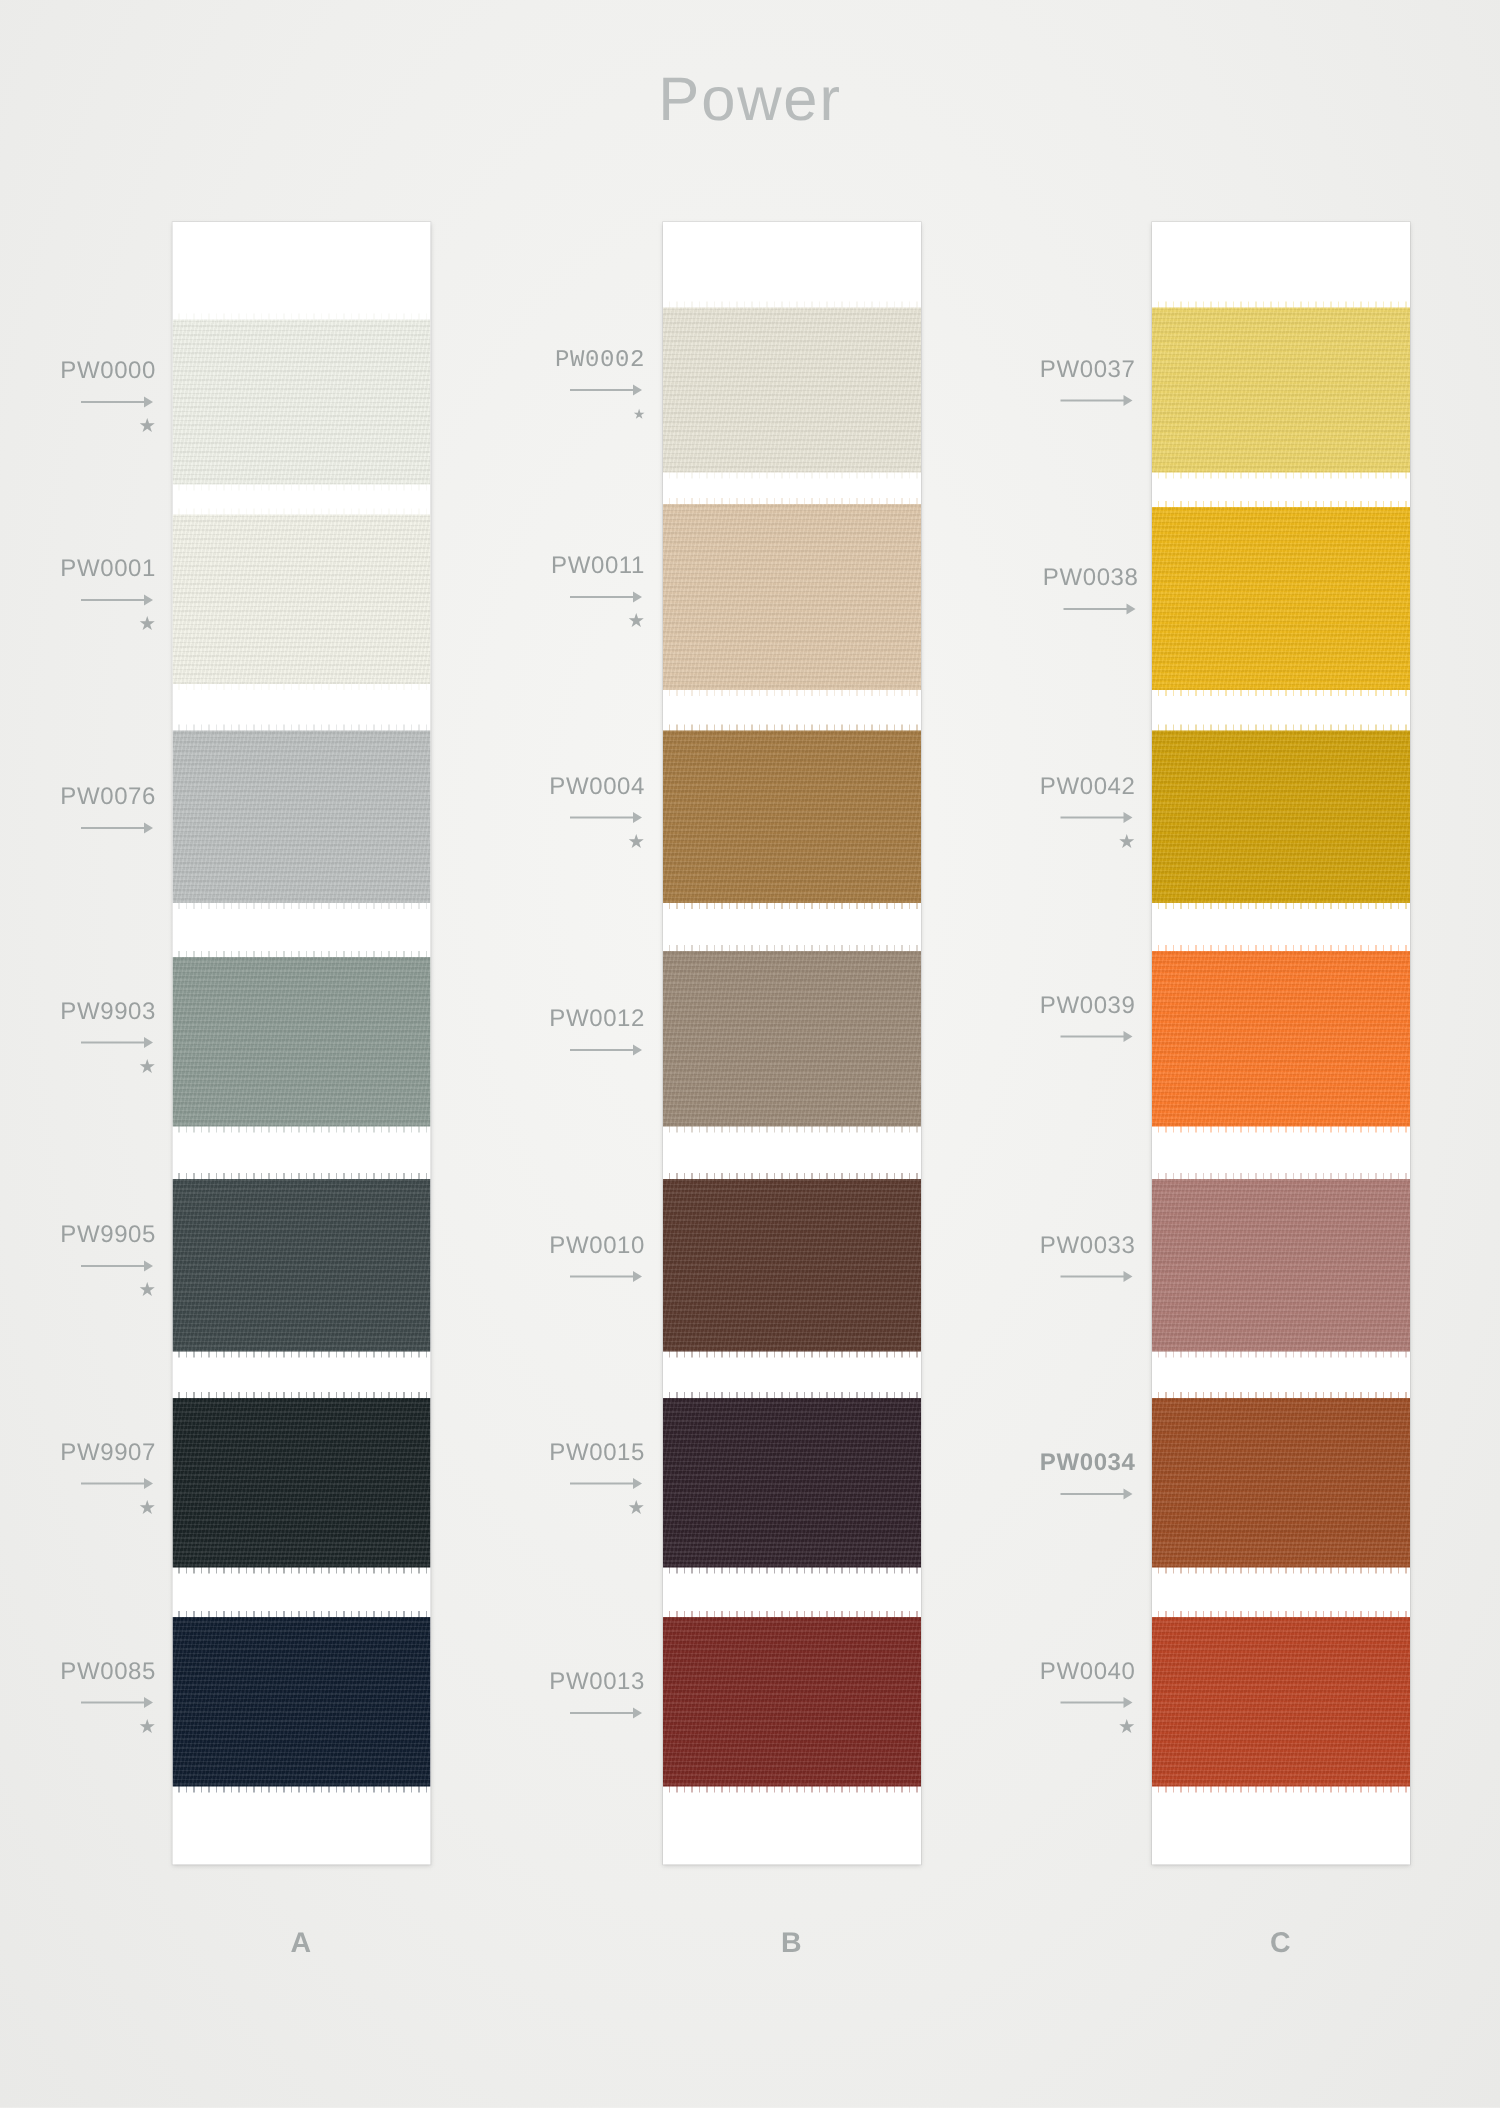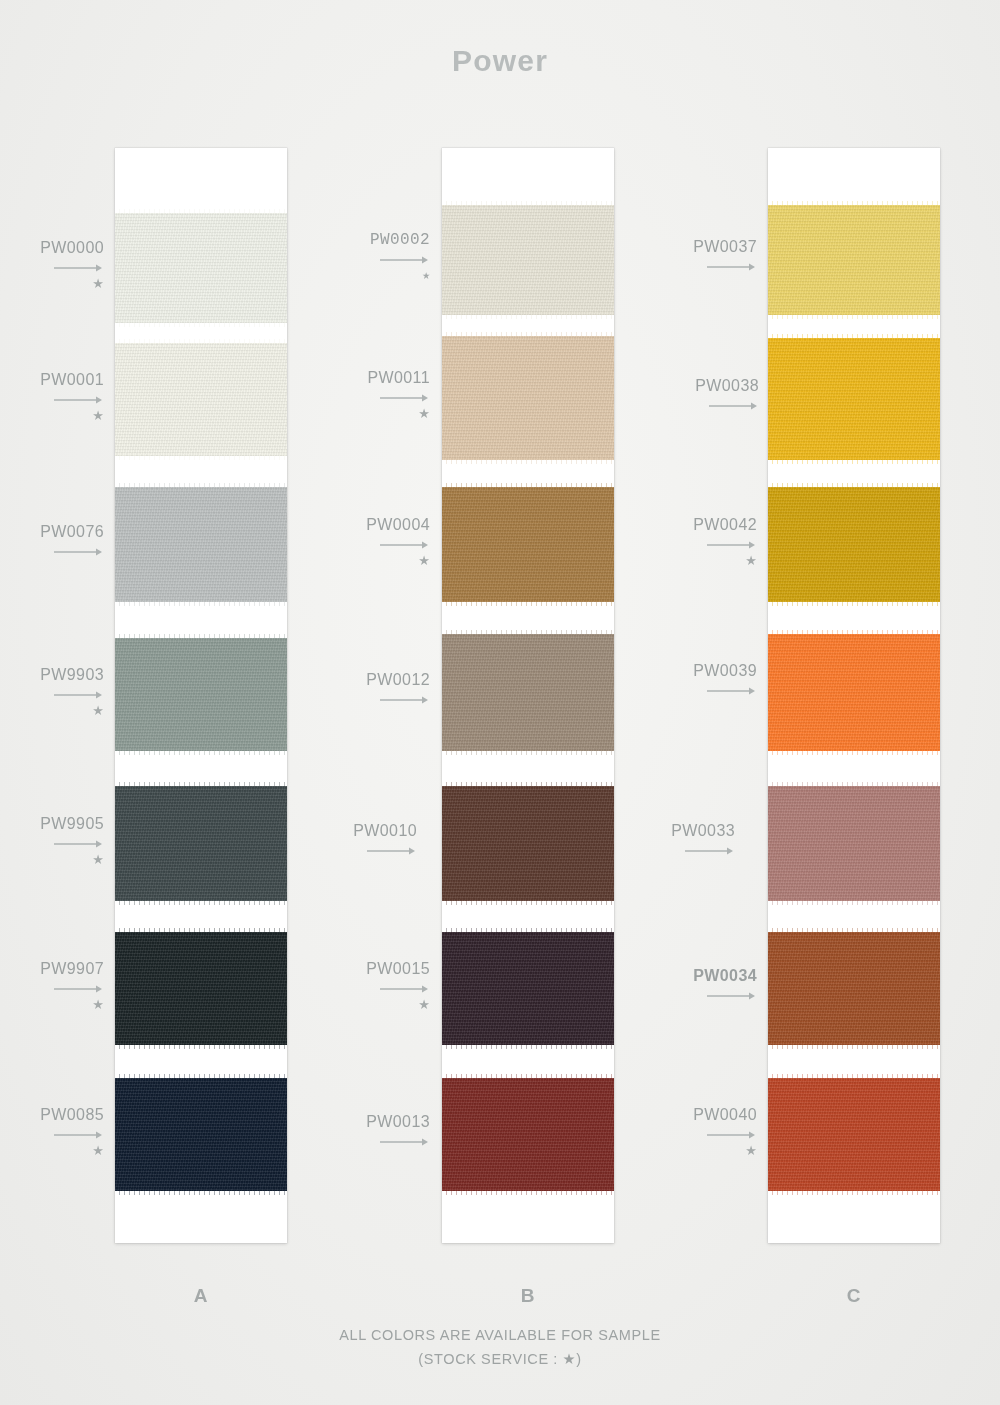--- a/index.html
+++ b/index.html
@@ -32,24 +32,24 @@
 
   
   .header {
     position: absolute;
     left: 0;
     top: 44px;
     width: 1000px;
     text-align: center;
   }
   .title {
-    font-size: 30px;
+    font-size: 41px;
     letter-spacing: 1.2px;
     color: #b8bcbc;
-    font-weight: 700;
+    font-weight: 400;
     line-height: 1.1;
   }
   .subtitle {
     margin-top: 12px;
     font-size: 16.5px;
     letter-spacing: 0.2px;
     color: #a9aeae;
     font-weight: 400;
     white-space: nowrap;
   }
@@ -308,21 +308,21 @@
       </div>
       <div class="label" style="left: 300px; width: 130px; top: 671.5px;">
         <div class="label-code">PW0012</div>
         <div class="label-arrow">
           <svg width="52" height="10" viewBox="0 0 52 10">
             <line x1="2" y1="5" x2="46" y2="5" stroke="#aeb3b3" stroke-width="1.4"></line>
             <path d="M44 1.4 L50 5 L44 8.6 Z" fill="#aeb3b3"></path>
           </svg>
         </div>
       </div>
-      <div class="label" style="left: 287px; width: 130px; top: 822.5px;">
+      <div class="label" style="left: 300px; width: 130px; top: 822.5px;">
         <div class="label-code">PW0010</div>
         <div class="label-arrow">
           <svg width="52" height="10" viewBox="0 0 52 10">
             <line x1="2" y1="5" x2="46" y2="5" stroke="#aeb3b3" stroke-width="1.4"></line>
             <path d="M44 1.4 L50 5 L44 8.6 Z" fill="#aeb3b3"></path>
           </svg>
         </div>
       </div>
       <div class="label" style="left: 300px; width: 130px; top: 960.5px;">
         <div class="label-code">PW0015</div>
@@ -399,21 +399,21 @@
       </div>
       <div class="label" style="left: 627px; width: 130px; top: 663px;">
         <div class="label-code">PW0039</div>
         <div class="label-arrow">
           <svg width="52" height="10" viewBox="0 0 52 10">
             <line x1="2" y1="5" x2="46" y2="5" stroke="#aeb3b3" stroke-width="1.4"></line>
             <path d="M44 1.4 L50 5 L44 8.6 Z" fill="#aeb3b3"></path>
           </svg>
         </div>
       </div>
-      <div class="label" style="left: 605px; width: 130px; top: 822.5px;">
+      <div class="label" style="left: 627px; width: 130px; top: 822.5px;">
         <div class="label-code">PW0033</div>
         <div class="label-arrow">
           <svg width="52" height="10" viewBox="0 0 52 10">
             <line x1="2" y1="5" x2="46" y2="5" stroke="#aeb3b3" stroke-width="1.4"></line>
             <path d="M44 1.4 L50 5 L44 8.6 Z" fill="#aeb3b3"></path>
           </svg>
         </div>
       </div>
       <div class="label" style="left: 627px; width: 130px; top: 967.5px; font-weight: bold;">
         <div class="label-code">PW0034</div>
@@ -455,18 +455,14 @@
           <div class="fuzz-t" style="top: 780px; background: repeating-linear-gradient(90deg, rgb(158, 79, 39) 0px, rgb(158, 79, 39) 1px, rgba(255, 255, 255, 0) 1px, rgba(255, 255, 255, 0) 5px); opacity: 0.35;"></div>
           <div class="fuzz-b" style="top: 894px; background: repeating-linear-gradient(90deg, rgb(158, 79, 39) 0px, rgb(158, 79, 39) 1px, rgba(255, 255, 255, 0) 1px, rgba(255, 255, 255, 0) 5px); opacity: 0.35;"></div>
           <div class="swatch" title="PW0040" style="top: 930px; height: 113px; background: rgb(187, 69, 38);"></div>
           <div class="fuzz-t" style="top: 926px; background: repeating-linear-gradient(90deg, rgb(187, 69, 38) 0px, rgb(187, 69, 38) 1px, rgba(255, 255, 255, 0) 1px, rgba(255, 255, 255, 0) 5px); opacity: 0.35;"></div>
           <div class="fuzz-b" style="top: 1040px; background: repeating-linear-gradient(90deg, rgb(187, 69, 38) 0px, rgb(187, 69, 38) 1px, rgba(255, 255, 255, 0) 1px, rgba(255, 255, 255, 0) 5px); opacity: 0.35;"></div>
         </div>
       </div>
       <div class="col-letter" style="left: 824px;">C</div>
     </div>
 
-  <div class="footer">
-    <div class="footer-line1">ALL COLORS ARE AVAILABLE FOR SAMPLE</div>
-    <div class="footer-line2">(STOCK SERVICE : ★)</div>
-  </div>
 
 </div>
 
 </body></html>

